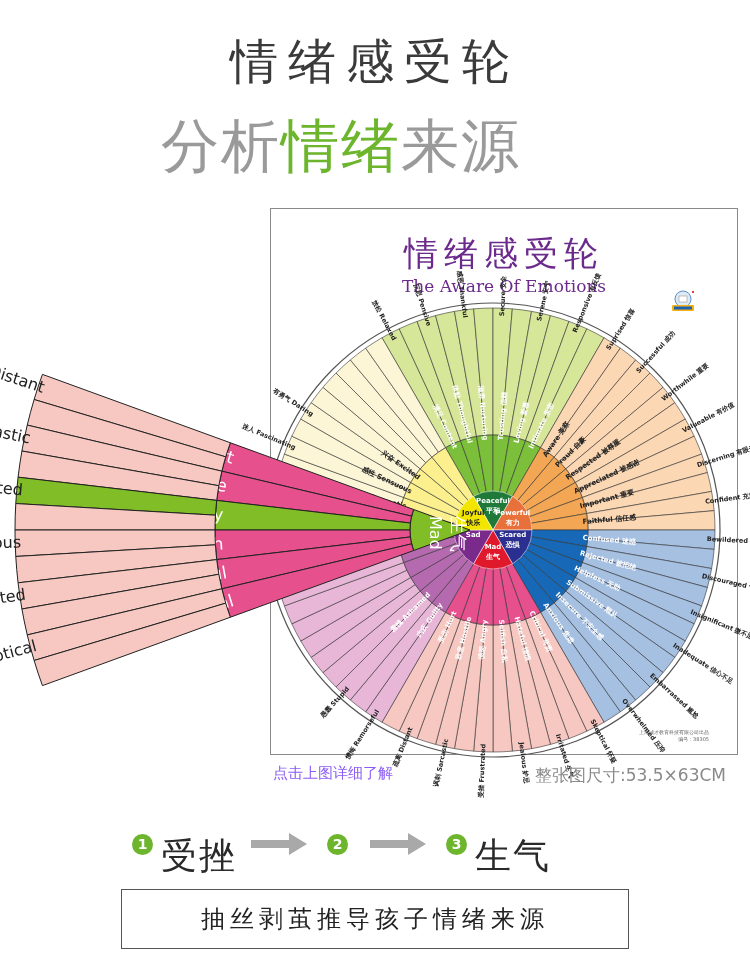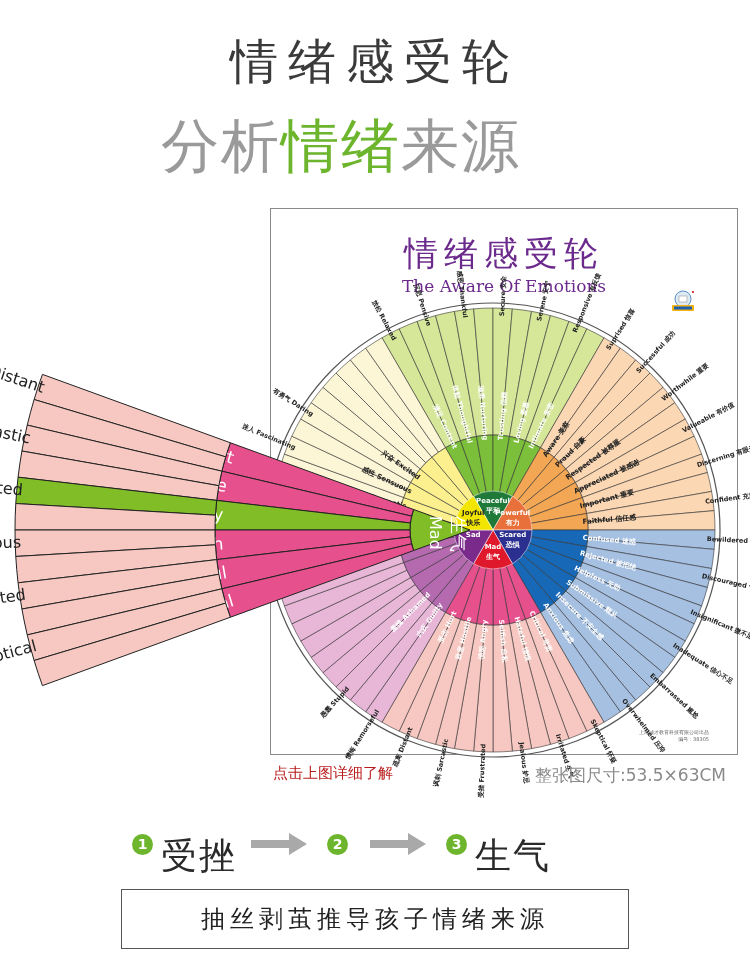--- a/index.html
+++ b/index.html
@@ -6,21 +6,21 @@
   body{width:750px;height:953px;position:relative;overflow:hidden;font-family:"DejaVu Sans","Liberation Sans",sans-serif;}
   .title1{position:absolute;left:0;top:30px;width:750px;text-align:center;font-size:48px;letter-spacing:10px;color:#3a3a3a;}
   .title2{position:absolute;left:0;top:108px;width:682px;text-align:center;font-size:58px;color:#9a9a9a;letter-spacing:2px;}
   .title2 .hl{color:#6cb52d;}
   .poster{position:absolute;left:270px;top:208px;width:466px;height:545px;border:1px solid #8a8a8a;background:#fff;}
   .poster-title{position:absolute;left:0;top:22px;width:100%;text-align:center;font-size:34px;color:#6b2a8c;letter-spacing:6px;padding-left:0;}
   .poster-sub{position:absolute;left:0;top:67px;width:100%;text-align:center;font-family:"DejaVu Serif","Liberation Serif",serif;font-size:17px;color:#6b2a8c;}
   .logo{position:absolute;left:400px;top:80px;width:24px;height:24px;}
   .pub{position:absolute;right:28px;top:520px;font-size:5px;color:#666;text-align:right;line-height:7px;}
   svg.wheel{position:absolute;left:0;top:0;}
-  .caption-left{position:absolute;left:273px;top:764px;font-size:15px;color:#b91c1c;}
+  .caption-left{position:absolute;left:273px;top:764px;font-size:15px;color:#8b5cf6;}
   .caption-right{position:absolute;left:535px;top:764px;font-size:17px;color:#8a8a8a;}
   .flow{position:absolute;left:132px;top:822px;height:44px;display:flex;align-items:center;}
   .step{display:flex;align-items:center;}
   .num{width:21px;height:21px;border-radius:50%;background:#6cb52d;color:#fff;font-size:14px;font-weight:bold;display:flex;align-items:center;justify-content:center;margin-right:8px;}
   .steptext{font-size:36px;color:#2a2a2a;letter-spacing:2px;margin-top:24px;}
   .arrow{width:58px;height:22px;margin:0 18px 0 14px;position:relative;}
   .arrow .shaft{position:absolute;left:0;top:7px;width:40px;height:8px;background:#a9a9a9;}
   .arrow .head{position:absolute;left:38px;top:0;width:0;height:0;border-top:11px solid transparent;border-bottom:11px solid transparent;border-left:18px solid #a9a9a9;}
   .banner{position:absolute;left:121px;top:889px;width:508px;height:60px;border:1.5px solid #555;box-sizing:border-box;display:flex;align-items:center;justify-content:center;font-size:24px;letter-spacing:5px;color:#222;}
 </style>

